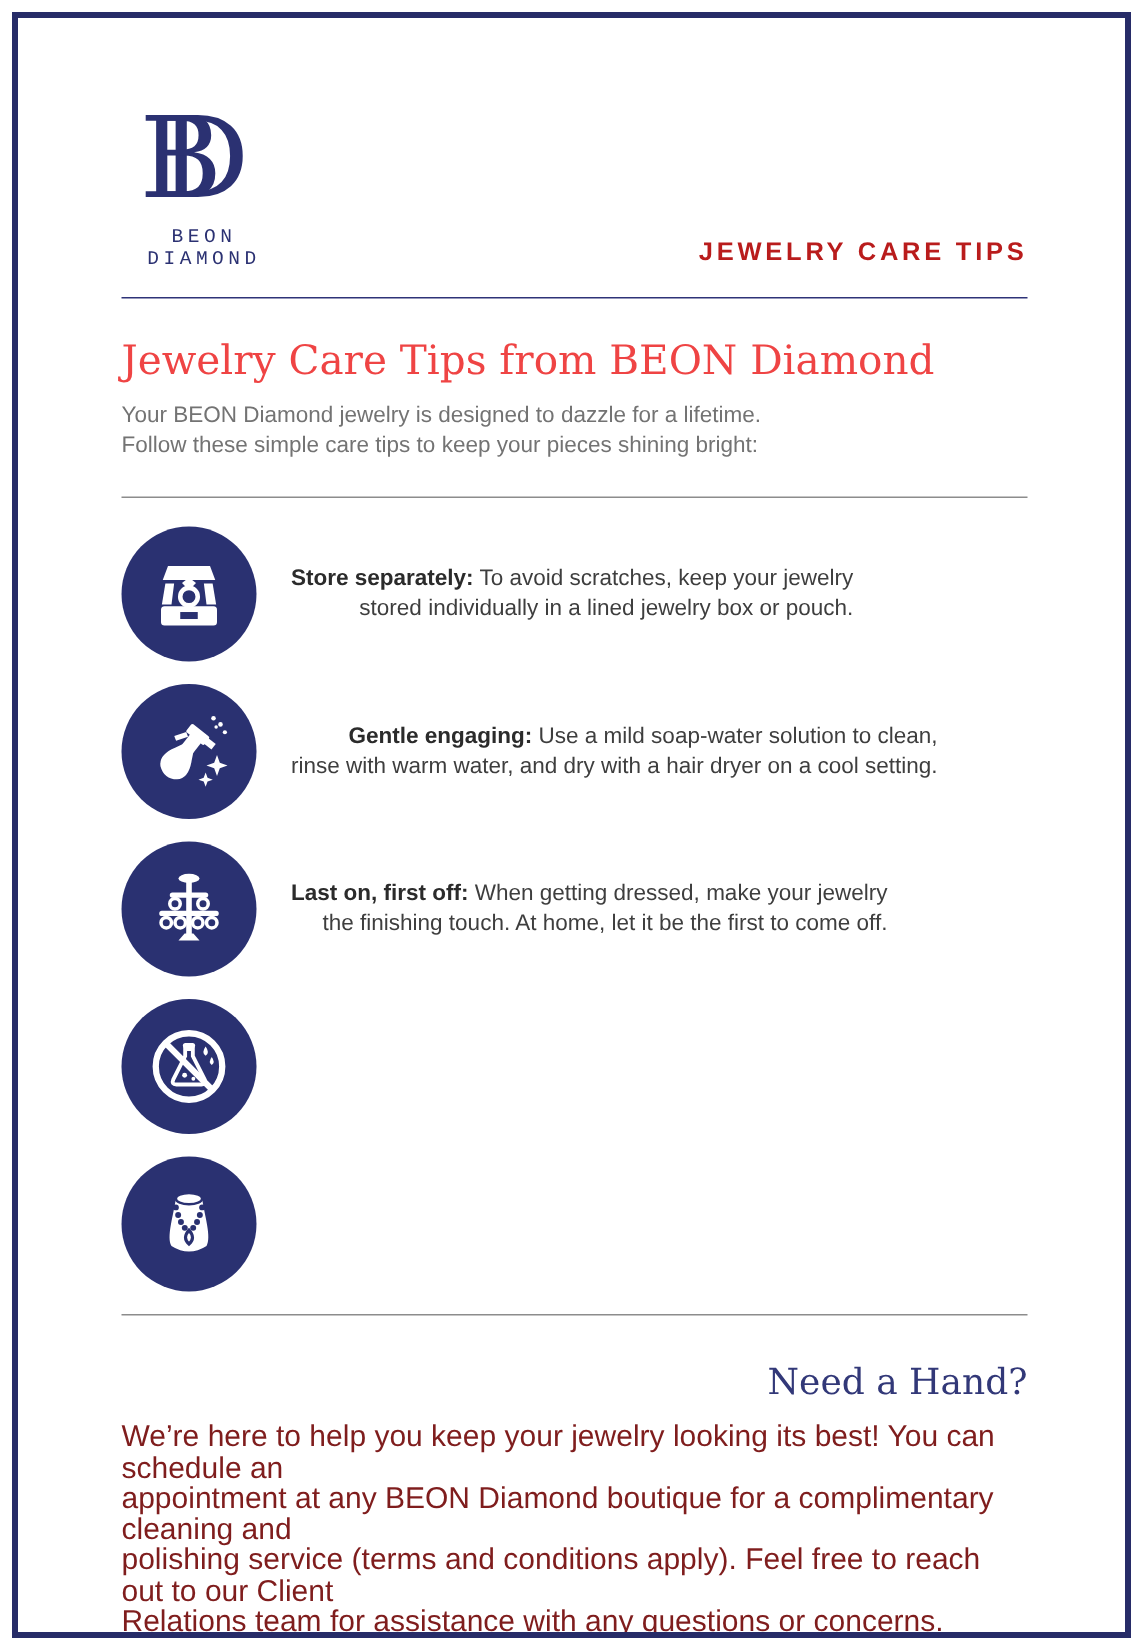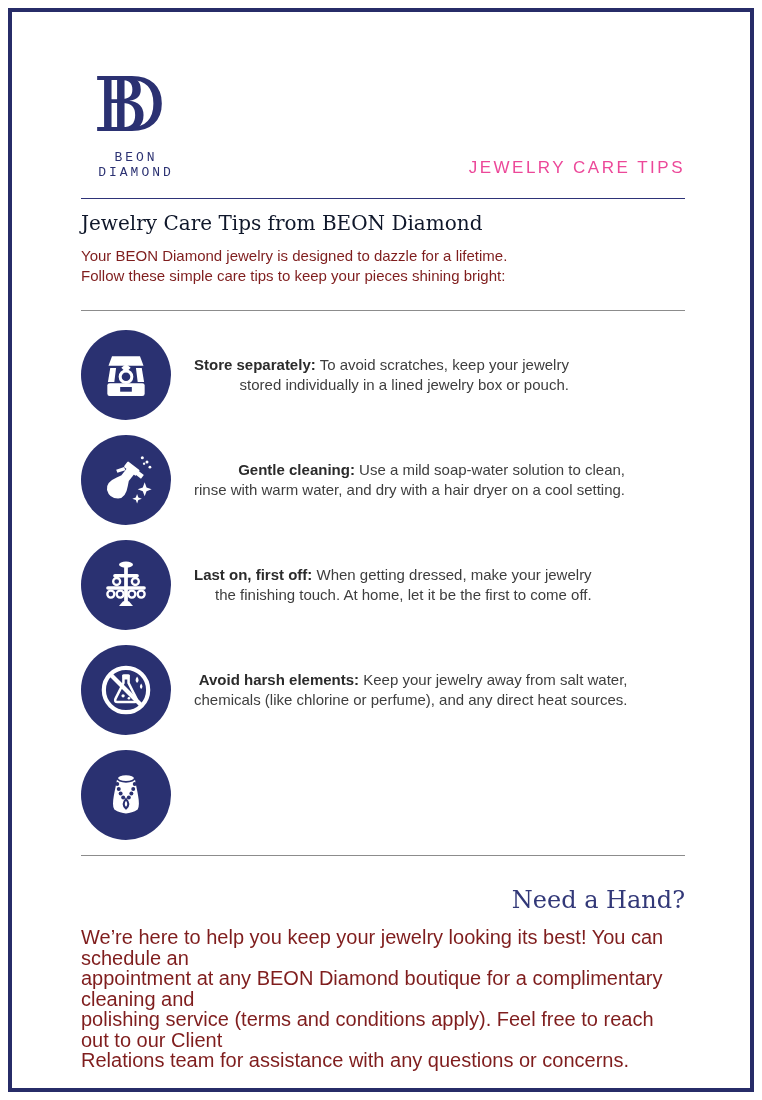--- a/index.html
+++ b/index.html
@@ -27,32 +27,32 @@
     font-size:75px; line-height:75px; color:#2b3172; font-weight:400;
   }
   .mono-b { left:0; }
   .mono-d { left:13px; }
   .logo-name { margin-top:6px; text-align:center; width:110px; }
   .logo-name div {
     font-family:Liberation Mono, monospace; color:#2b3172;
     font-size:13px; letter-spacing:3px; line-height:15px; font-weight:400;
   }
   .header-title {
-    font-size:17px; font-weight:normal; letter-spacing:2.5px;
-    color:#ec4899; padding-bottom:2px;
+    font-size:17px; font-weight:bold; letter-spacing:2.5px;
+    color:#b91c1c; padding-bottom:2px;
   }
   .header-rule { border:none; border-top:1px solid #2e3378; margin-top:18px; }
 
   
   .intro-heading {
-    margin-top:12px;
+    margin-top:26px;
     font-family:"DejaVu Serif", serif; font-weight:400;
-    font-size:20px; color:#0f172a;
-  }
-  .intro-body { margin-top:11px; font-size:15px; line-height:19.5px; white-space:pre-line; color:#7f1d1d; }
+    font-size:27px; color:#ef4444;
+  }
+  .intro-body { margin-top:11px; font-size:15px; line-height:19.5px; white-space:pre-line; color:#737373; }
 
   .gray-rule { border:none; border-top:1px solid #8c8c8c; }
   .rule-top { margin-top:25px; }
   .rule-bottom { margin-top:9px; }
 
   
   .tips { margin-top:19px; }
   .tip-row { display:flex; align-items:center; height:90px; margin-bottom:15px;text-align:right; }
   .tip-icon {
     flex:0 0 90px; width:90px; height:90px; border-radius:50%;
@@ -126,21 +126,21 @@
               <path d="M15.5 15 l-4 6 l2.5 1.5 l4 -6 z"></path>
             </g>
             <circle cx="38" cy="5" r="1.3"></circle>
             <circle cx="42" cy="8.5" r="1.3"></circle>
             <circle cx="44.5" cy="13" r="1.2"></circle>
             <circle cx="39.5" cy="10" r="1"></circle>
             <path d="M40 26 l1.6 4.4 4.4 1.6 -4.4 1.6 -1.6 4.4 -1.6 -4.4 -4.4 -1.6 4.4 -1.6 z"></path>
             <path d="M33.5 36 l1.1 3 3 1.1 -3 1.1 -1.1 3 -1.1 -3 -3 -1.1 3 -1.1 z"></path>
           </svg>
         </div>
-        <div class="tip-text"><span class="tip-label">Gentle cleaning:</span><span> Use a mild soap-water solution to clean,
+        <div class="tip-text"><span class="tip-label">Gentle engaging:</span><span> Use a mild soap-water solution to clean,
 rinse with warm water, and dry with a hair dryer on a cool setting.</span></div>
       </div>
 
       <div class="tip-row">
         <div class="tip-icon">
           <svg viewBox="0 0 48 48" fill="#ffffff">
             <ellipse cx="24" cy="6.5" rx="6" ry="2.6"></ellipse>
             <rect x="22.4" y="7" width="3.2" height="33"></rect>
             <rect x="13" y="14.5" width="22" height="3" rx="1.5"></rect>
             <rect x="7" y="25" width="34" height="3" rx="1.5"></rect>
@@ -163,22 +163,20 @@
             <rect x="20.5" y="10.5" width="7" height="3" rx="1.5" fill="#ffffff" stroke="none"></rect>
             <path d="M21.8 14 v4 L15 31.5 q-1.2 2.8 1.8 2.8 h14.4 q3 0 1.8 -2.8 L26.2 18 v-4 z" stroke-width="2.2"></path>
             <circle cx="21.5" cy="29" r="1.4" fill="#ffffff" stroke="none"></circle>
             <circle cx="26.5" cy="31" r="1.1" fill="#ffffff" stroke="none"></circle>
             <path d="M33.5 12.5 q2.6 3.6 0 5.4 q-2.6 -1.8 0 -5.4" fill="#ffffff" stroke="none"></path>
             <path d="M37 18.5 q2.2 3 0 4.6 q-2.2 -1.6 0 -4.6" fill="#ffffff" stroke="none"></path>
             <circle cx="24" cy="24" r="19" stroke-width="3.6"></circle>
             <line x1="10.5" y1="10.5" x2="37.5" y2="37.5" stroke-width="3.6"></line>
           </svg>
         </div>
-        <div class="tip-text"><span class="tip-label">Avoid harsh elements:</span><span> Keep your jewelry away from salt water,
-chemicals (like chlorine or perfume), and any direct heat sources.</span></div>
       </div>
 
       <div class="tip-row">
         <div class="tip-icon">
           <svg viewBox="0 0 48 48">
             <path d="M16.5 9.5 q7.5 -5 15 0 c1.5 10 5.5 22 2.5 27 q-10 6.5 -20 0 c-3 -5 1 -17 2.5 -27 z" fill="#ffffff"></path>
             <ellipse cx="24" cy="9.5" rx="7.5" ry="3.2" fill="#ffffff" stroke="#2a3171" stroke-width="1.4"></ellipse>
             <g fill="#2a3171">
               <circle cx="16.5" cy="14.5" r="1.7"></circle>
               <circle cx="17.8" cy="18.8" r="1.7"></circle>

